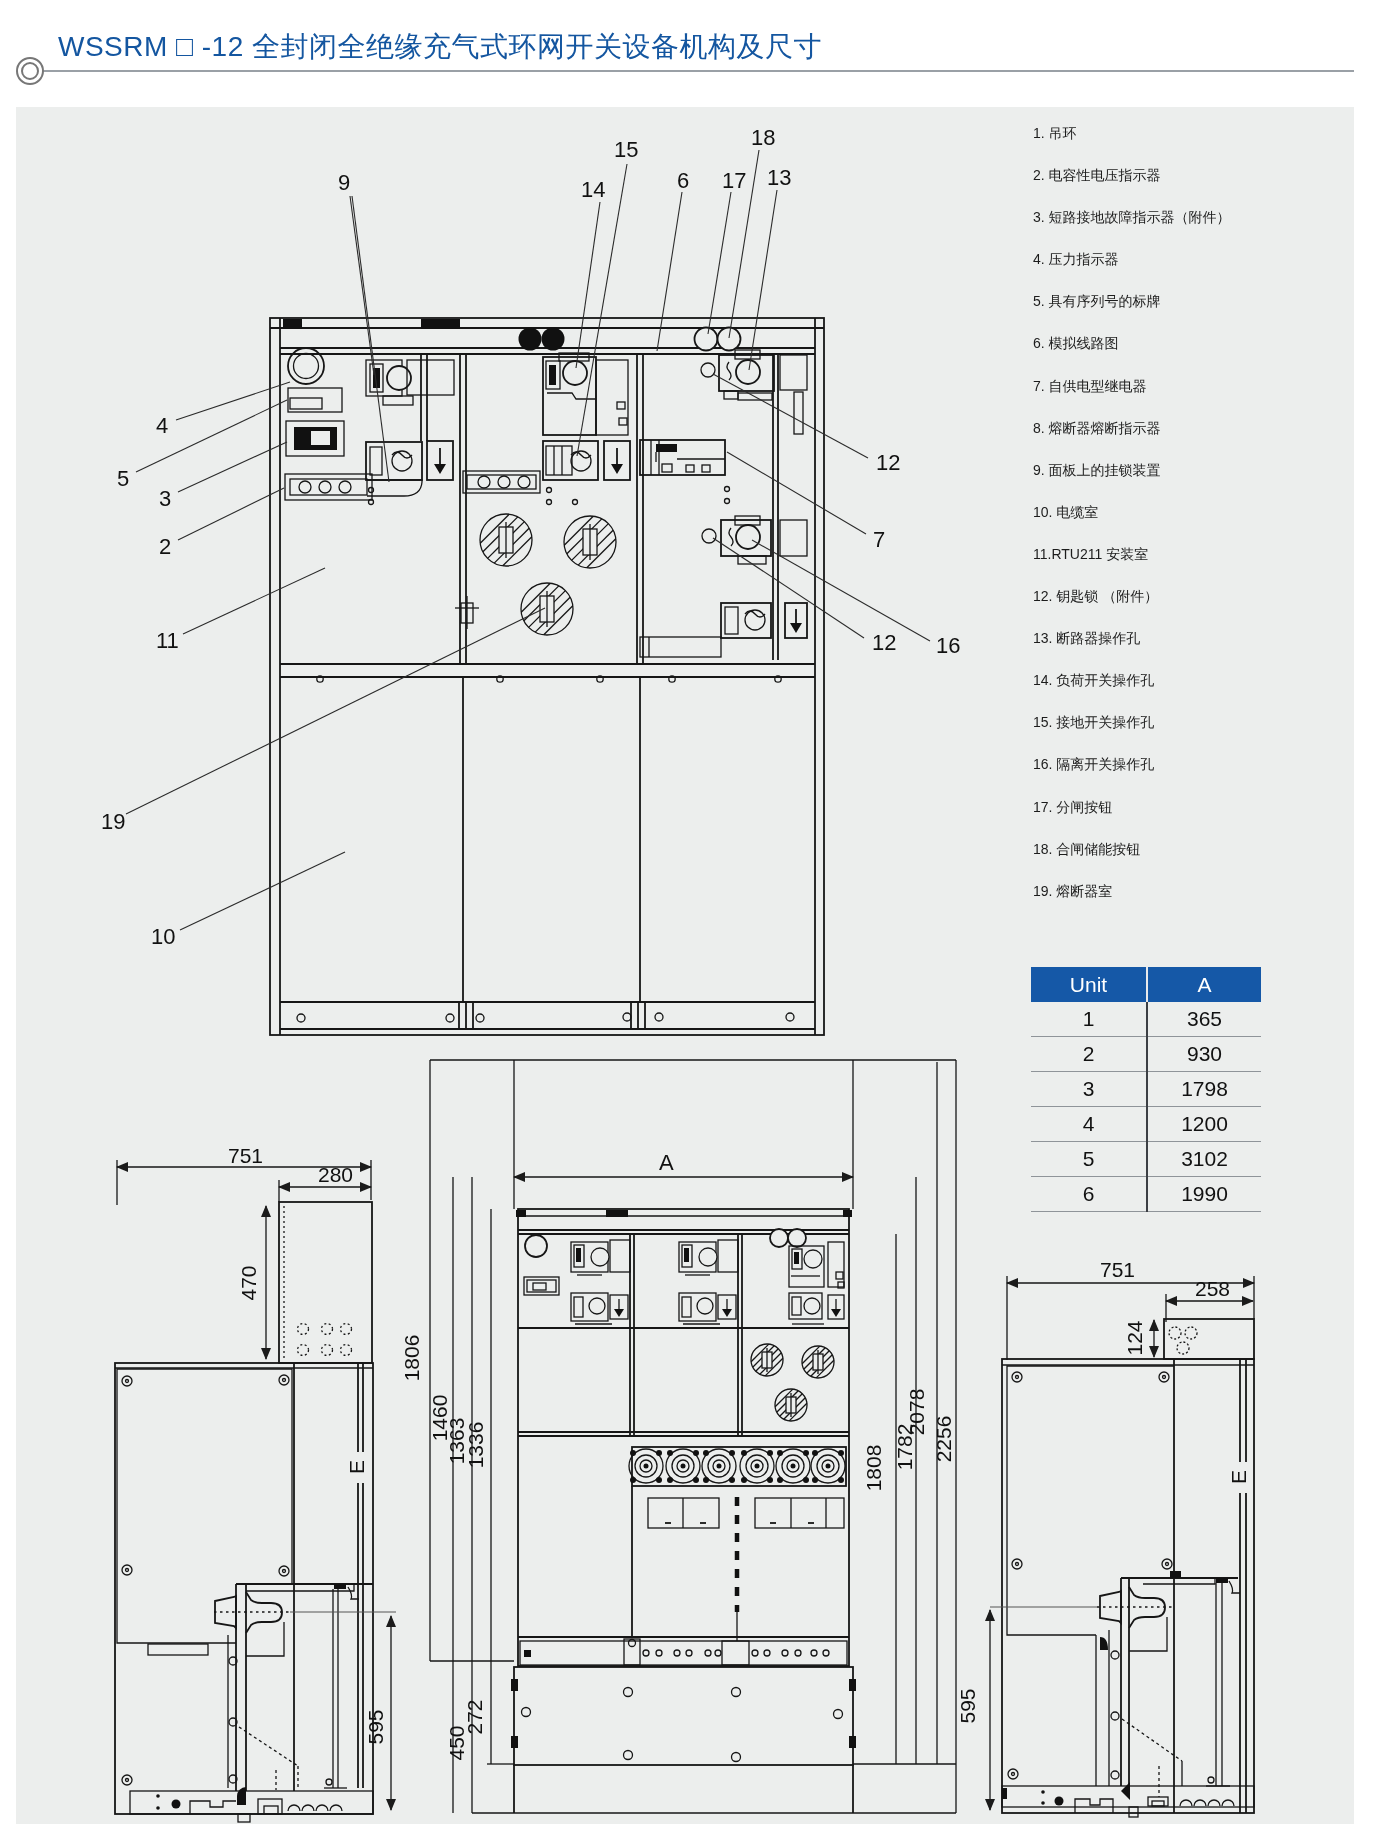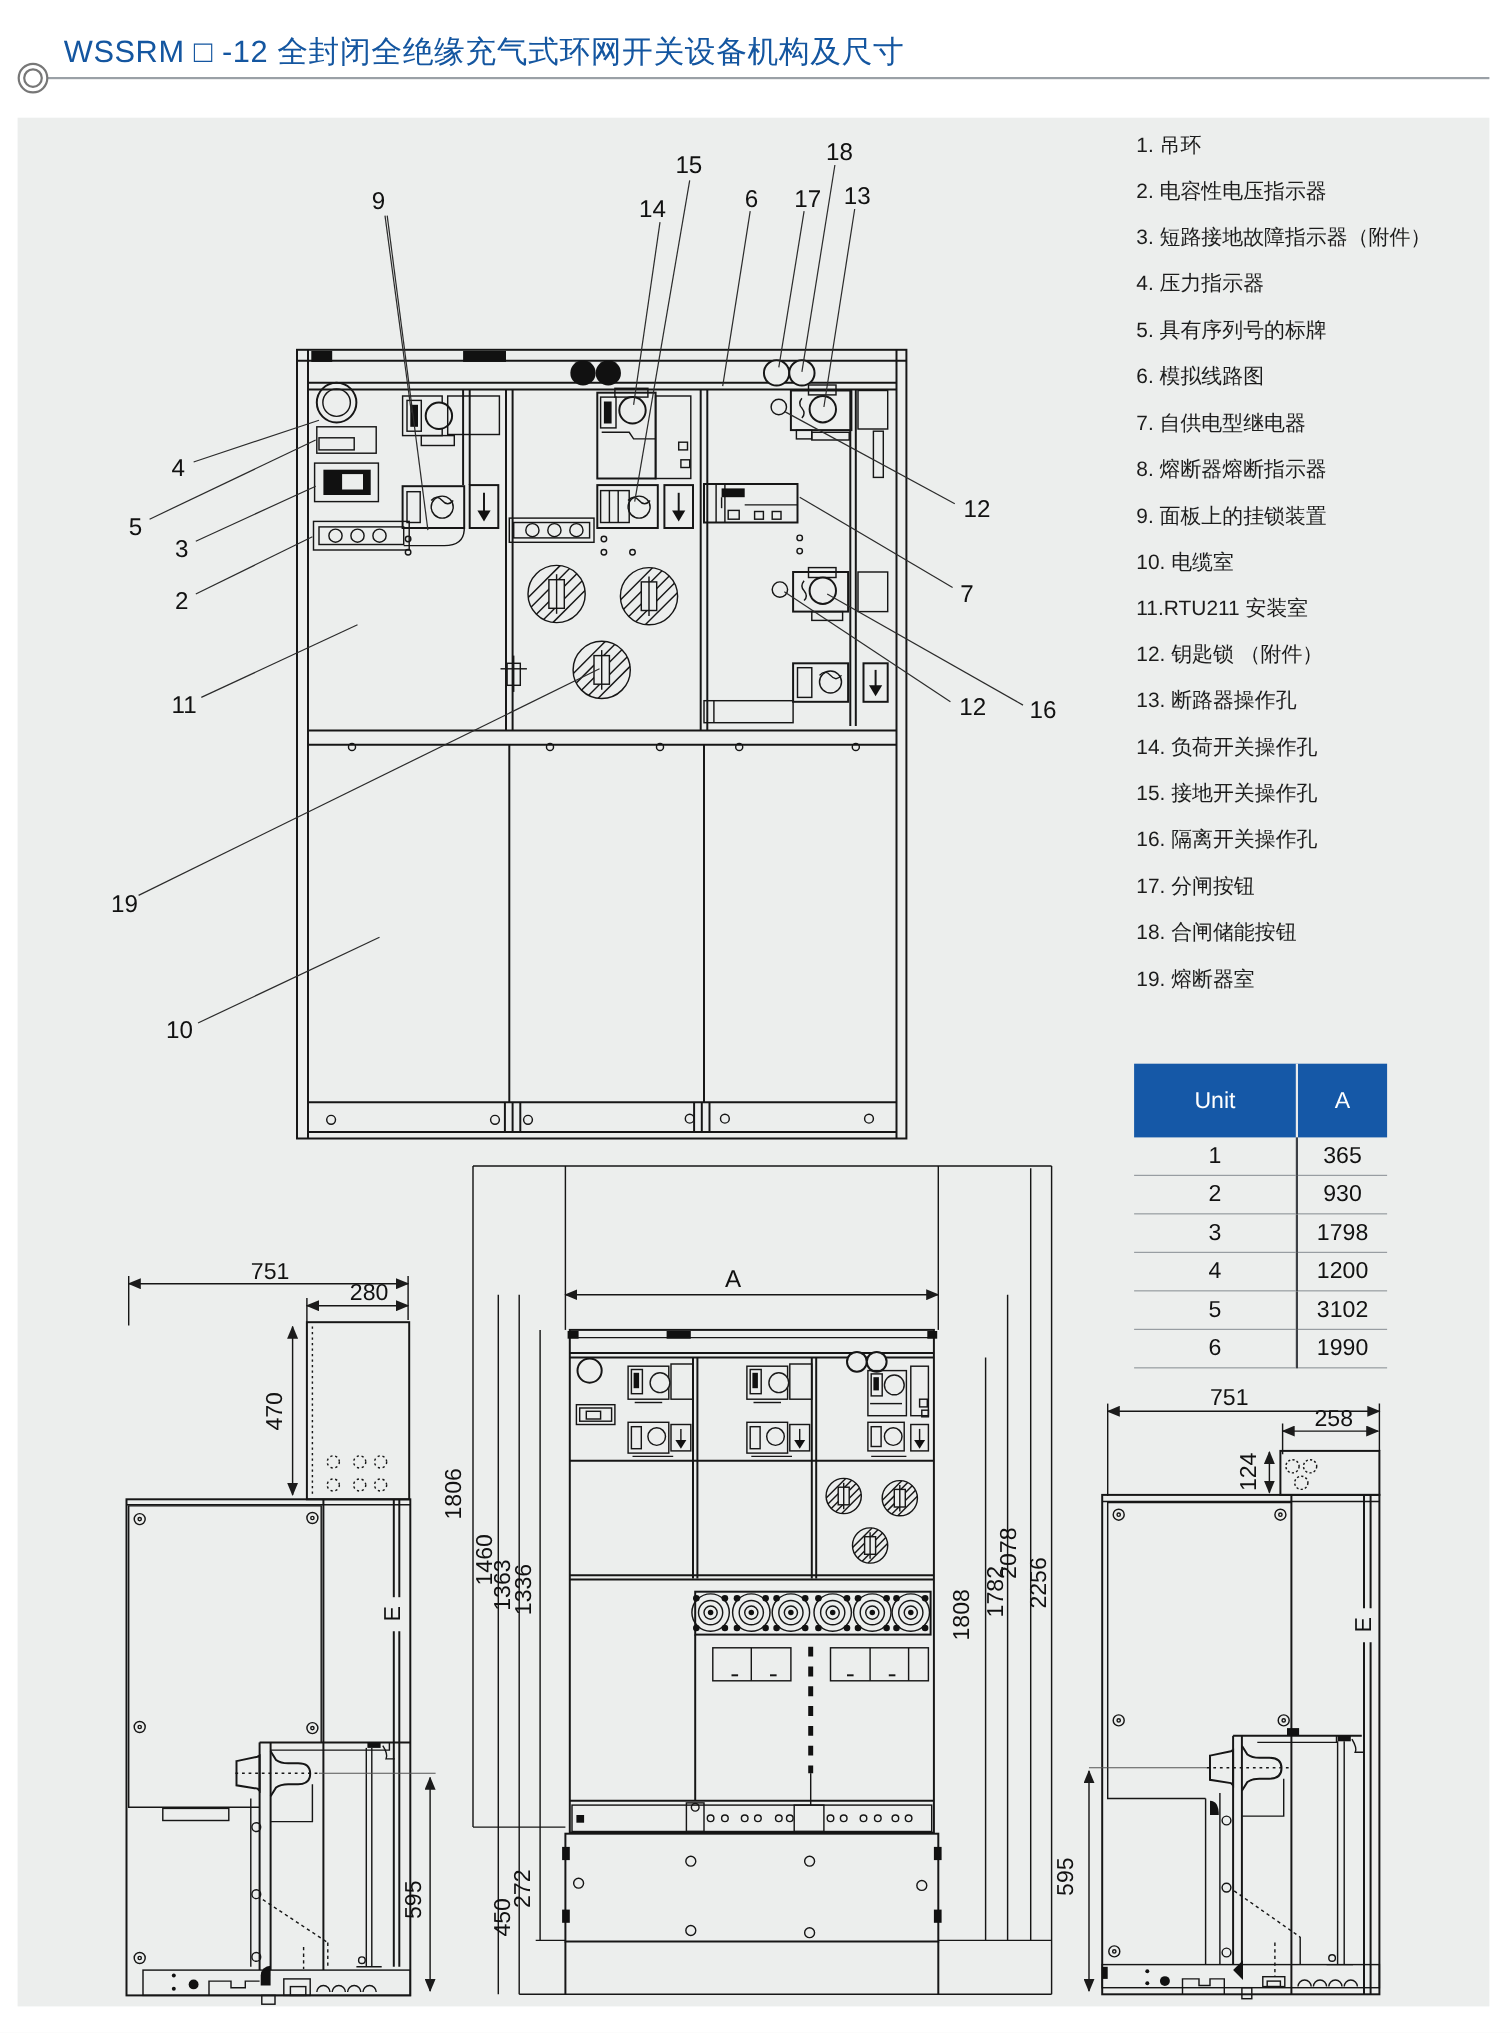--- a/index.html
+++ b/index.html
@@ -2,23 +2,23 @@
 <html><head>
 <meta charset="utf-8">
 <style>
 html,body{margin:0;padding:0;}
 body{width:1373px;height:1848px;background:#ffffff;font-family:"Liberation Sans",sans-serif;position:relative;overflow:hidden;}
 #graypane{position:absolute;left:16px;top:107px;width:1338px;height:1717px;background:#eceeed;}
 #title{position:absolute;left:58px;top:28px;font-size:28px;font-weight:normal;color:#1456a0;letter-spacing:0.5px;white-space:nowrap;}
 #rule{position:absolute;left:30px;top:70px;width:1324px;height:2px;background:#9aa0a6;}
 #hdot{position:absolute;left:16px;top:57px;width:24px;height:24px;border:2px solid #777;border-radius:50%;background:#fff;}
 #hdot i{position:absolute;left:3px;top:3px;width:14px;height:14px;border:2px solid #777;border-radius:50%;display:block;}
-#legend{position:absolute;left:1033px;top:112px;font-size:19px;color:#1c1c1c;line-height:42.1px;white-space:nowrap;}
+#legend{position:absolute;left:1033px;top:112px;font-size:14px;color:#1c1c1c;line-height:42.1px;white-space:nowrap;}
 #unittbl{position:absolute;left:1031px;top:967px;width:230px;border-collapse:collapse;font-size:21px;color:#111;}
-#unittbl th{background:#1558a7;color:#fff;font-weight:normal;font-size:21px;height:35px;padding:16px;}
+#unittbl th{background:#1558a7;color:#fff;font-weight:normal;font-size:21px;height:35px;padding:0;}
 #unittbl th.u{border-right:2px solid #e8eaec;}
 #unittbl td{text-align:center;height:34px;padding:0;border-bottom:1.5px solid #8f9499;}
 #unittbl td.u{border-right:2px solid #3c3f44;}
 svg{position:absolute;left:0;top:0;}
 .ln{stroke:#161616;fill:none;stroke-width:1.8;}
 .th{stroke:#161616;fill:none;stroke-width:1.3;}
 .ld{stroke:#2b2b2b;fill:none;stroke-width:1.1;}
 .bk{fill:#111;stroke:none;}
 .bgf{fill:#eceeed;}
 text.c{font-family:"Liberation Sans",sans-serif;font-size:22px;fill:#111;}

